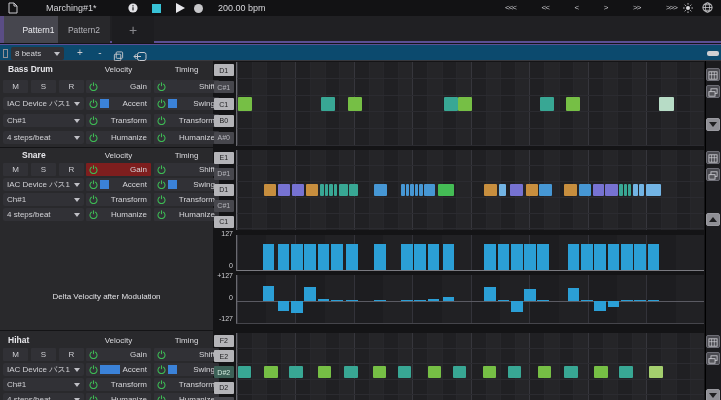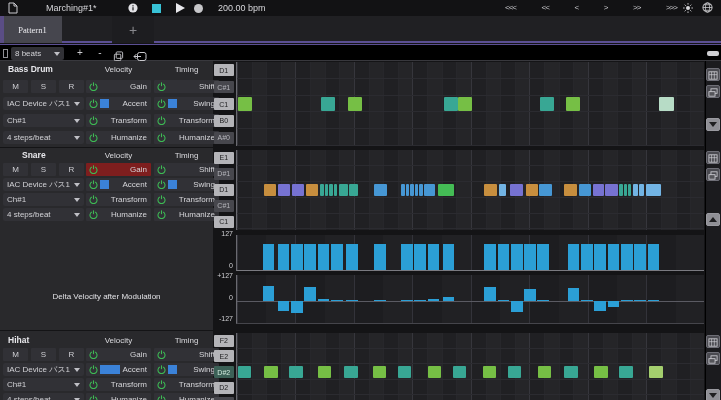--- a/index.html
+++ b/index.html
@@ -10,21 +10,21 @@
   .tb-txt{color:#d6d6da;font-size:9px;white-space:nowrap;}
   .play-tri{width:0;height:0;border-top:5px solid transparent;border-bottom:5px solid transparent;border-left:9px solid #e8e8ec;}
   .rec-dot{width:9px;height:9px;border-radius:50%;background:#c6c6c9;}
   .stop-sq{width:9px;height:9px;background:#38c2d6;}
   .navbtn{color:#c8c8cc;font-size:8px;letter-spacing:-1px;cursor:default;}
   .tabbar{background:#202023;border-bottom:2px solid #5b4f94;}
   .tab{display:flex;align-items:center;justify-content:center;font-size:8.5px;height:27px;}
   .tab.active{background:#46464e;color:#ececf0;}
   .tab.inactive{background:#28282b;color:#b4b4ba;}
   .tabadd{display:flex;align-items:center;justify-content:center;background:#1d1d20;color:#88888d;font-size:14px;height:27px;}
-  .toolbar{background:#000000;border-bottom:1px solid #38383d;}
+  .toolbar{background:#0c4a6e;border-bottom:1px solid #38383d;}
   .dd{display:flex;align-items:center;background:#313136;border-radius:2px;font-size:8px;color:#d2d2d6;}
   .dlab{flex:1;padding-left:4px;white-space:nowrap;overflow:hidden;}
   .chev{width:0;height:0;border-left:3.5px solid transparent;border-right:3.5px solid transparent;border-top:4px solid #c0c0c6;margin-right:4px;}
   .msrb{background:#313136;border-radius:1px;color:#cfcfd4;font-size:8px;display:flex;align-items:center;justify-content:center;}
   .ctl{display:flex;align-items:center;background:#313136;border-radius:1px;font-size:8px;color:#d6d6da;}
   .pw{display:flex;margin:0 2px 0 3px;}
   .sw{width:9px;height:9px;background:#3b82d8;flex:none;}
   .swl{width:20px;}
   .clab{flex:1;text-align:right;padding-right:4px;white-space:nowrap;}
   .thead{font-size:8px;color:#dadade;text-align:center;}
@@ -97,21 +97,22 @@
       <svg width="11" height="11" viewBox="0 0 12 12">
           <circle cx="6" cy="6" r="5" fill="none" stroke="#d8d8dc"></circle>
           <ellipse cx="6" cy="6" rx="2.3" ry="5" fill="none" stroke="#d8d8dc" stroke-width=".8"></ellipse>
           <path d="M1 6h10M1.8 3h8.4M1.8 9h8.4" stroke="#d8d8dc" stroke-width=".8"></path>
         </svg>
     </span>
   </div>
 
   <div class="tabbar abs" style="left:0;top:16px;width:721px;height:27px;">
     <div class="abs" style="left:0;top:0;width:3.5px;height:27px;background:#5a4d85;"></div>
-    <div class="tab active abs" style="left:3.5px;top:0;width:58px;font-family:Liberation Serif, serif;">Pattern1</div>
+    <div class="tab active abs" style="left:3.5px;top:0;width:70px;">Pattern1</div>
+    <div class="tab inactive abs" style="left:58px;top:0;width:52px;">Pattern2</div>
     <div class="tabadd abs" style="left:112px;top:0;width:42px;">+</div>
   </div>
 
   <div class="toolbar abs" style="left:0;top:44px;width:721px;height:17px;border-top:1px solid #5b4f94;">
     <div class="abs" style="left:3px;top:3.5px;width:5px;height:9px;border:1px solid #909095;"></div>
     <div class="dd abs" style="left:11px;top:2px;width:53px;height:13px;">
       <span class="dlab">8 beats</span>
       <span class="chev"></span>
     </div>
     <div class="abs" style="left:74px;top:2px;width:12px;color:#cccccf;font-size:10px;text-align:center;">+</div>

